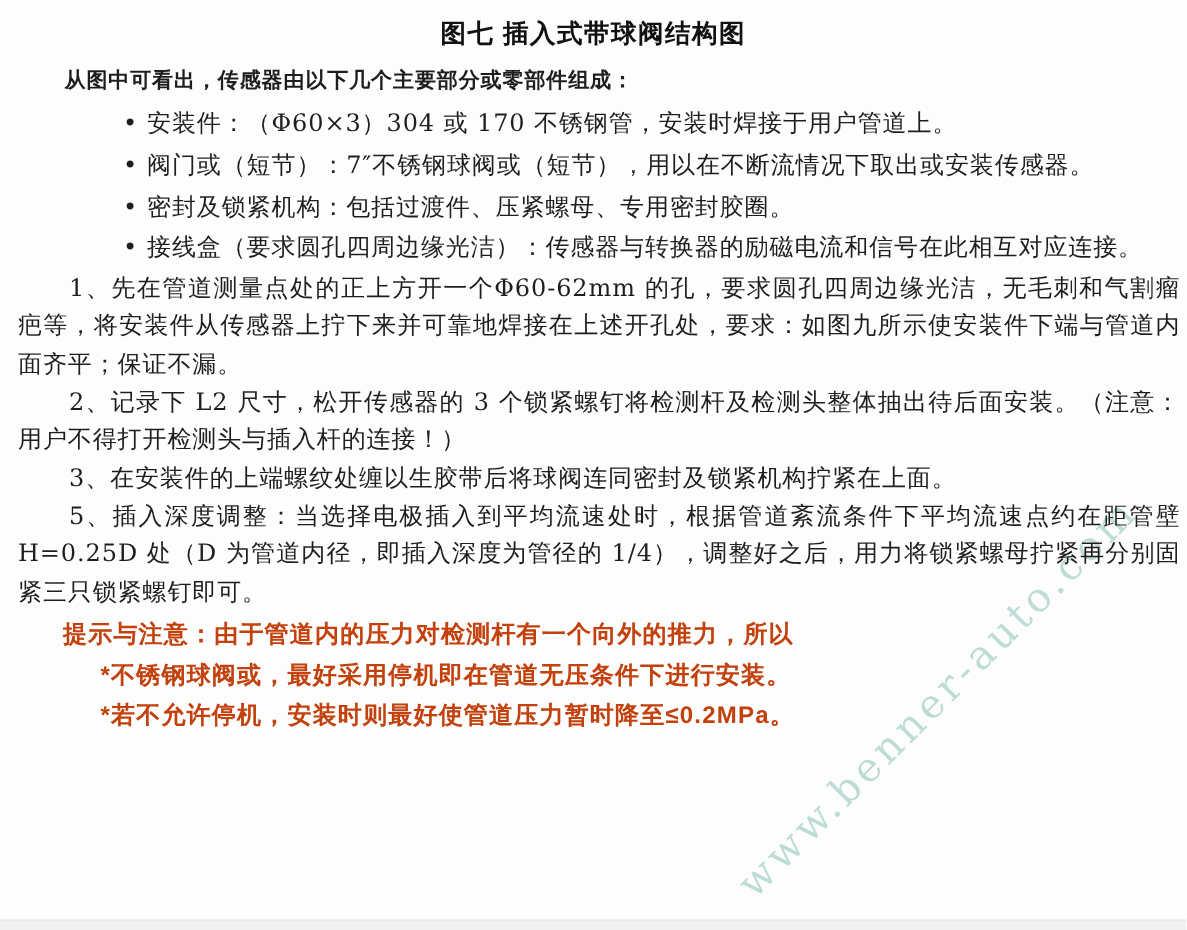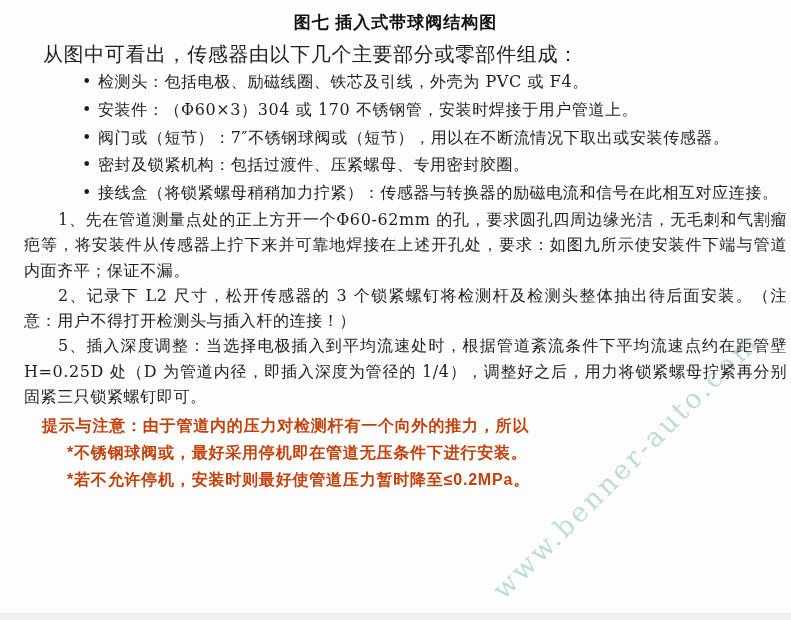--- a/index.html
+++ b/index.html
@@ -25,43 +25,44 @@
     font-size: 17px;
     letter-spacing: 1px;
     margin: 0;
     padding-top: 11px;
     padding-bottom: 7px;
     color: #111;
   }
   .intro {
     margin: 0 6px 0 10px;
     text-indent: 33px;
-    font-size: 20px;
+    font-size: 14px;
     letter-spacing: 0.6px;
     line-height: 26px;
+    font-weight: bold;
   }
   ul.bullets {
     list-style: none;
     margin: 1px 6px 0 10px;
     padding: 0;
   }
   ul.bullets li {
     padding-left: 72px;
     font-size: 16px;
     letter-spacing: 0.6px;
     line-height: 27.8px;
     white-space: nowrap;
   }
   .bullet-mark {
     display: inline-block;
     width: 16px;
     color: #1e1e1e;
   }
   .steps p {
-    margin: 0 4px 0 24px;
+    margin: 0 4px 0 12px;
     text-indent: 34px;
     font-size: 16px;
     letter-spacing: 0.6px;
     line-height: 25.3px;
     text-align: justify;
   }
   .notice {
     font-family: "Liberation Sans", sans-serif;
     font-weight: bold;
     color: #c2410c;
@@ -110,39 +111,37 @@
 <body>
 
 <div class="page">
 
   <h1 class="title">图七  插入式带球阀结构图</h1>
 
   <p class="intro">从图中可看出，传感器由以下几个主要部分或零部件组成：</p>
 
   <ul class="bullets">
     <li>
-      <span class="bullet-mark">•</span><span>检测头：包括电极、励磁线圈、铁芯及引线，外壳为 PVC 或 F4。</span>
-    </li>
-    <li>
       <span class="bullet-mark">•</span><span>安装件：（Φ60×3）304 或 170 不锈钢管，安装时焊接于用户管道上。</span>
     </li>
     <li>
       <span class="bullet-mark">•</span><span>阀门或（短节）：7″不锈钢球阀或（短节），用以在不断流情况下取出或安装传感器。</span>
     </li>
     <li>
       <span class="bullet-mark">•</span><span>密封及锁紧机构：包括过渡件、压紧螺母、专用密封胶圈。</span>
     </li>
     <li>
-      <span class="bullet-mark">•</span><span>接线盒（将锁紧螺母稍稍加力拧紧）：传感器与转换器的励磁电流和信号在此相互对应连接。</span>
+      <span class="bullet-mark">•</span><span>接线盒（要求圆孔四周边缘光洁）：传感器与转换器的励磁电流和信号在此相互对应连接。</span>
     </li>
   </ul>
 
   <div class="steps">
     <p>1、先在管道测量点处的正上方开一个Φ60-62mm 的孔，要求圆孔四周边缘光洁，无毛刺和气割瘤疤等，将安装件从传感器上拧下来并可靠地焊接在上述开孔处，要求：如图九所示使安装件下端与管道内面齐平；保证不漏。</p>
     <p>2、记录下 L2 尺寸，松开传感器的 3 个锁紧螺钉将检测杆及检测头整体抽出待后面安装。（注意：用户不得打开检测头与插入杆的连接！）</p>
+    <p>3、在安装件的上端螺纹处缠以生胶带后将球阀连同密封及锁紧机构拧紧在上面。</p>
     <p>5、插入深度调整：当选择电极插入到平均流速处时，根据管道紊流条件下平均流速点约在距管壁 H=0.25D 处（D 为管道内径，即插入深度为管径的 1/4），调整好之后，用力将锁紧螺母拧紧再分别固紧三只锁紧螺钉即可。</p>
   </div>
 
   <div class="notice">
     <p class="tip">提示与注意：由于管道内的压力对检测杆有一个向外的推力，所以</p>
     <p class="star">*不锈钢球阀或，最好采用停机即在管道无压条件下进行安装。</p>
     <p class="star">*若不允许停机，安装时则最好使管道压力暂时降至≤0.2MPa。</p>
   </div>
 
 </div>

